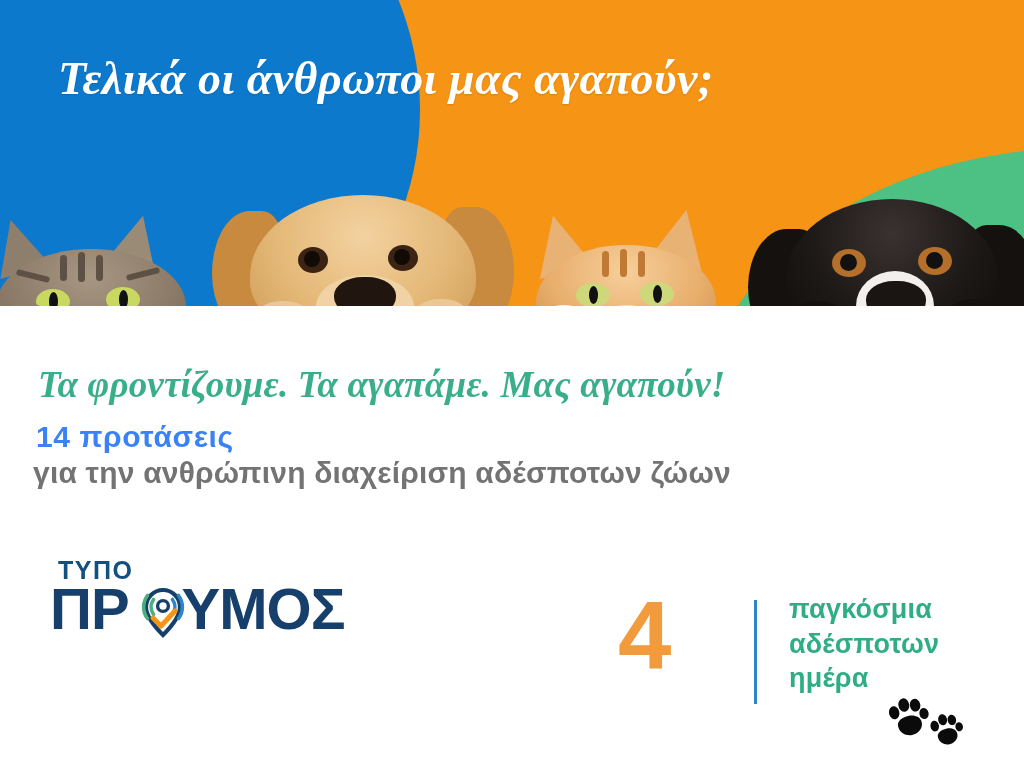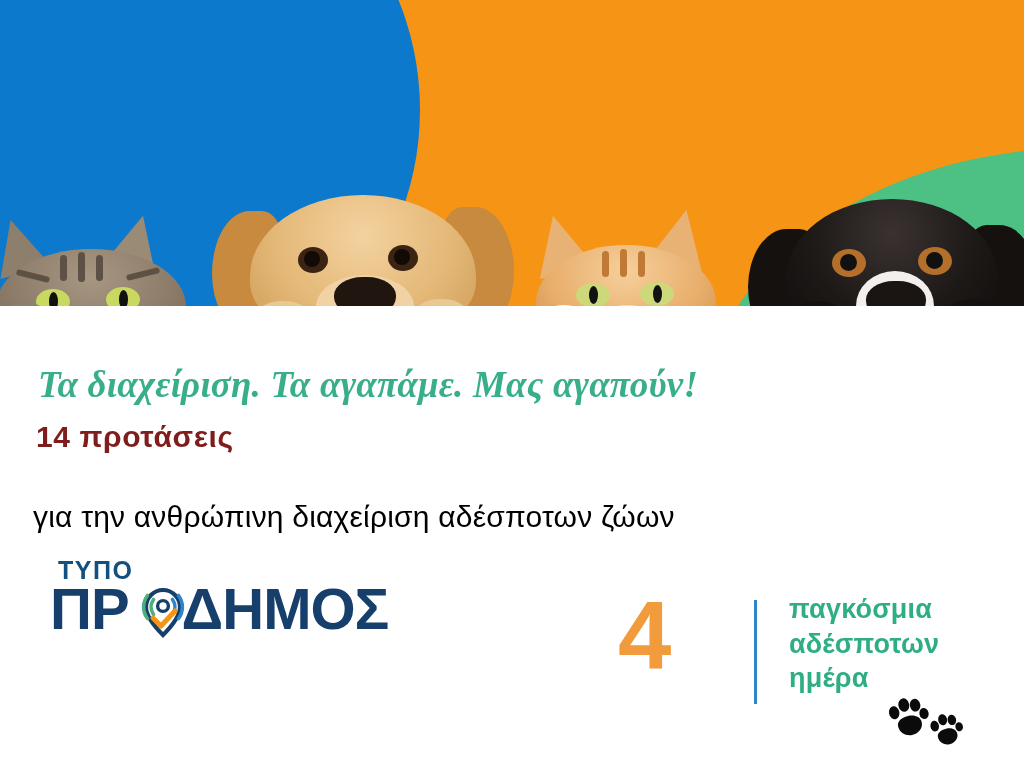--- a/index.html
+++ b/index.html
@@ -49,25 +49,25 @@
     text-shadow:0 1px 2px rgba(0,0,0,.12);
   }
 
   .greenline{
     position:absolute;left:38px;top:363px;
     color:#39AE8B;font-style:italic;font-weight:bold;font-size:37px;
     font-family:"Liberation Serif", serif;white-space:nowrap;letter-spacing:.2px;
   }
   .prop-bold{
     position:absolute;left:36px;top:420px;
-    color:#7f1d1d;font-weight:bold;font-size:30px;letter-spacing:.6px;
+    color:#3b82f6;font-weight:bold;font-size:30px;letter-spacing:.6px;
   }
   .prop-sub{
     position:absolute;left:33px;top:456px;
-    color:#000000;font-weight:normal;font-size:30px;letter-spacing:.2px;margin-top:44px;
+    color:#737373;font-weight:bold;font-size:30px;letter-spacing:.2px;
   }
 
   
   .logo{position:absolute;left:30px;top:556px;width:360px;height:160px;}
   .logo-dimos{
     position:absolute;left:28px;top:0;font-weight:bold;font-size:25px;
     color:#12507F;letter-spacing:1.5px;
   }
   .logo-protypo{
     position:absolute;left:20px;top:24px;font-weight:bold;font-size:58px;
@@ -108,20 +108,21 @@
 <body>
 
 <div class="poster">
 
   <div class="band">
     <div class="orange"></div>
     <div class="blue"></div>
     <div class="green"></div>
   </div>
 
+  <div class="tagline">Τελικά οι άνθρωποι μας αγαπούν;</div>
 
   <div class="animals">
 
     <div class="animal" style="left:-10px;width:215px;height:126px;">
 
       <div class="ear" style="left:2px;top:4px;width:0;height:0;border-left:26px solid transparent;border-right:26px solid transparent;border-bottom:54px solid #8e7f6d;transform:rotate(-16deg);"></div>
       <div class="ear" style="left:118px;top:0px;width:0;height:0;border-left:28px solid transparent;border-right:28px solid transparent;border-bottom:58px solid #9a8b77;transform:rotate(14deg);"></div>
 
       <div class="head" style="left:6px;top:34px;width:190px;height:96px;background:
            radial-gradient(ellipse at 50% 30%, #a79682 0%, #8d7c69 60%, #786857 100%);"></div>
@@ -196,27 +197,27 @@
 
       <div style="position:absolute;left:108px;top:82px;width:78px;height:70px;background:#f2efec;border-radius:50% 50% 46% 46%;"></div>
       <div class="nose" style="left:118px;top:92px;width:60px;height:40px;background:#1a1412;border-radius:48% 48% 52% 52%;"></div>
       <div class="paw" style="left:40px;top:112px;width:58px;height:42px;background:#15110f;"></div>
       <div class="paw" style="left:196px;top:110px;width:58px;height:44px;background:#15110f;"></div>
     </div>
   </div>
 
   <div class="ledge"></div>
 
-  <div class="greenline">Τα διαχείριση. Τα αγαπάμε. Μας αγαπούν!</div>
+  <div class="greenline">Τα φροντίζουμε. Τα αγαπάμε. Μας αγαπούν!</div>
   <div class="prop-bold">14 προτάσεις</div>
   <div class="prop-sub">για την ανθρώπινη διαχείριση αδέσποτων ζώων</div>
 
   <div class="logo">
     <div class="logo-dimos">ΤΥΠΟ</div>
-    <div class="logo-protypo"><span>ΠΡ</span><span class="gap"></span><span>ΔΗΜΟΣ</span></div>
+    <div class="logo-protypo"><span>ΠΡ</span><span class="gap"></span><span>ΥΜΟΣ</span></div>
 
     <svg class="pin" viewBox="0 0 58 58">
 
       <path d="M29 7 C19.6 7 12 14.6 12 24 C12 34.5 25 48 29 52 C33 48 46 34.5 46 24 C46 14.6 38.4 7 29 7 Z" fill="none" stroke="#173F6B" stroke-width="4.2"></path>
 
       <circle cx="29" cy="23" r="5.4" fill="none" stroke="#173F6B" stroke-width="3.4"></circle>
 
       <path d="M19.5 16.5 A13 13 0 0 0 19.5 31.5" fill="none" stroke="#4CAE7C" stroke-width="3.6" stroke-linecap="round"></path>
       <path d="M13.5 12.5 A19 19 0 0 0 13.5 35.5" fill="none" stroke="#4CAE7C" stroke-width="3.6" stroke-linecap="round"></path>
 

